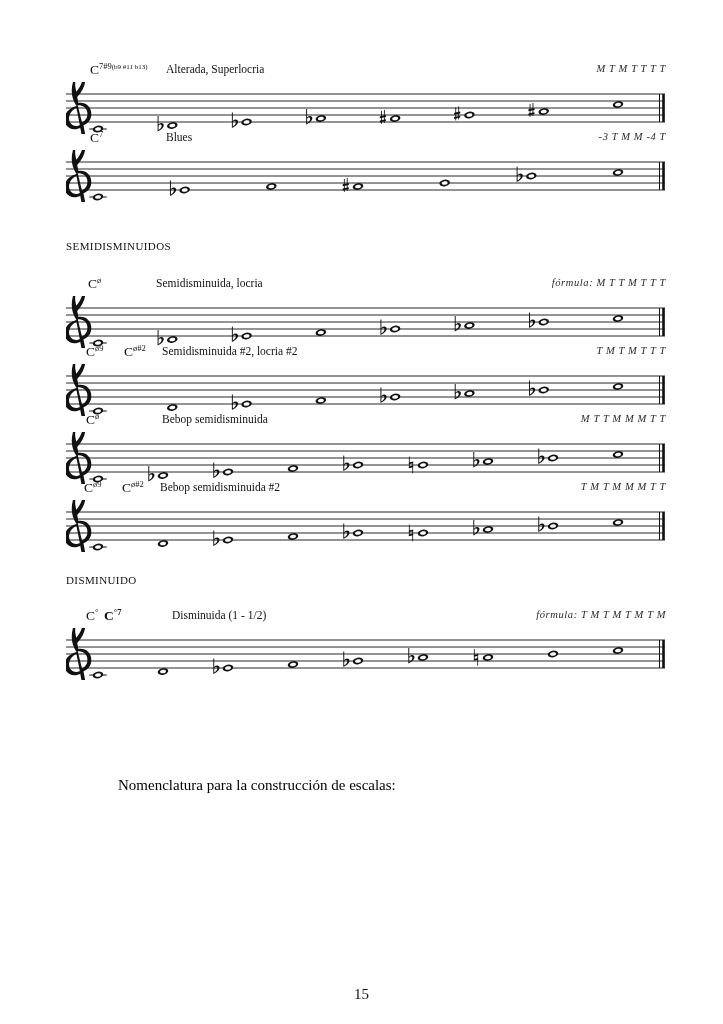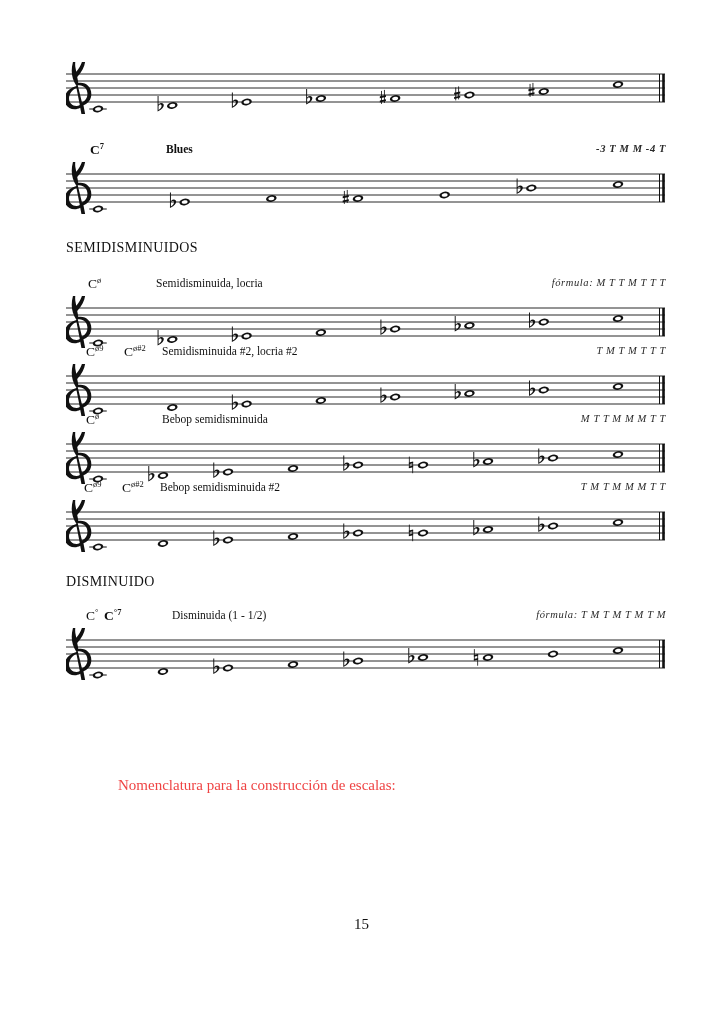--- a/index.html
+++ b/index.html
@@ -16,21 +16,21 @@
     width: 723px;
     height: 1024px;
     background: #ffffff;
     overflow: hidden;
   }
 
   
   .section-heading {
     position: absolute;
     font-family: "Liberation Serif", "DejaVu Serif", serif;
-    font-size: 14px;
+    font-size: 11px;
     letter-spacing: 0.4px;
     color: #111;
     white-space: nowrap;
   }
 
   
   .system {
     position: absolute;
     left: 66px;
     width: 600px;
@@ -85,21 +85,21 @@
     position: relative;
     height: 52px;
   }
   .staff-svg { display: block; }
 
   
   .nomen-title {
     position: absolute;
     font-family: "Liberation Serif", "DejaVu Serif", serif;
     font-size: 15px;
-    color: #ef4444;
+    color: #000000;
     white-space: nowrap;
   }
   .nomen-list {
     position: absolute;
     margin: 0;
     padding: 0;
     list-style: none;
   }
   .nomen-list li {
     font-family: "Liberation Serif", "DejaVu Serif", serif;
@@ -128,20 +128,25 @@
     font-size: 15px;
     color: #111;
   }
 </style>
 </head>
 <body>
 
 <div id="page">
 
   <div class="system" id="sys-alterada" style="top:62px;">
+    <div class="labelrow">
+      <span class="chordsym" style="left:24px;"><span class="root">C</span><sup>7#9</sup><span class="tiny">(b9 #11 b13)</span></span>
+      <span class="scalename" style="left:100px;">Alterada, Superlocria</span>
+      <span class="formula"><span>M T M T T T T</span></span>
+    </div>
     <div class="staffwrap">
         <svg width="600" height="52" viewBox="0 0 600 52" class="staff-svg">
           <line x1="0" y1="12" x2="599" y2="12" stroke="#111" stroke-width="0.9"></line>
           <line x1="0" y1="19" x2="599" y2="19" stroke="#111" stroke-width="0.9"></line>
           <line x1="0" y1="26" x2="599" y2="26" stroke="#111" stroke-width="0.9"></line>
           <line x1="0" y1="33" x2="599" y2="33" stroke="#111" stroke-width="0.9"></line>
           <line x1="0" y1="40" x2="599" y2="40" stroke="#111" stroke-width="0.9"></line>
           <g transform="translate(4,33) scale(1.0769230769230769)" fill="#111">
             <path d="M8.2,-44 C4.0,-36 1.6,-29 1.6,-22.5 C1.6,-17.4 3.0,-13.2 6.0,-8.4 C3.3,-7.6 1.0,-6.4 -0.9,-4.8 C-3.6,-2.5 -5.0,0.6 -5.0,4.2 C-5.0,9.4 -1.2,13.2 4.2,13.2 C6.2,13.2 8.0,12.7 9.5,11.8 L10.9,19.2 C11.1,20.4 11.2,21.3 11.2,22.0 C11.2,25.4 9.0,27.6 5.6,27.6 C3.6,27.6 2.0,26.8 1.0,25.5 C2.8,25.2 4.1,23.7 4.1,21.8 C4.1,19.6 2.4,18.0 0.2,18.0 C-2.2,18.0 -4.0,19.9 -4.0,22.4 C-4.0,26.2 -0.3,29.0 5.3,29.0 C10.8,29.0 14.4,25.8 14.4,21.0 C14.4,20.0 14.3,19.0 14.1,17.9 L12.5,9.6 C17.0,7.8 19.8,3.9 19.8,-1.0 C19.8,-7.0 15.6,-11.4 9.6,-11.4 C9.0,-11.4 8.4,-11.3 7.8,-11.2 L6.7,-16.8 C11.6,-22.2 14.2,-27.6 14.2,-33.0 C14.2,-39.6 11.9,-44 8.2,-44 Z M9.0,-40.5 C10.7,-40.5 11.7,-38.3 11.7,-35.0 C11.7,-30.6 9.8,-26.4 5.8,-21.6 L5.1,-25.2 C4.9,-26.4 4.8,-27.4 4.8,-28.4 C4.8,-34.6 6.8,-40.5 9.0,-40.5 Z M7.2,-9.0 C7.6,-9.1 8.1,-9.1 8.5,-9.1 C13.0,-9.1 16.2,-5.8 16.2,-1.2 C16.2,2.6 14.3,5.5 11.1,7.0 L7.2,-9.0 Z M6.0,-6.6 L9.1,9.4 C8.2,9.9 7.1,10.2 6.0,10.2 C2.0,10.2 -0.9,7.3 -0.9,3.3 C-0.9,-0.7 1.8,-5.0 6.0,-6.6 Z"></path>
           </g>
@@ -204,21 +209,21 @@
             <ellipse cx="0" cy="0" rx="2.9792000000000005" ry="1.7108" fill="#ffffff" transform="rotate(-12)"></ellipse>
           </g>
           <g transform="translate(552,22.5)">
             <ellipse cx="0" cy="0" rx="5.32" ry="3.29" fill="#111" transform="rotate(-12)"></ellipse>
             <ellipse cx="0" cy="0" rx="2.9792000000000005" ry="1.7108" fill="#ffffff" transform="rotate(-12)"></ellipse>
           </g>
         </svg>
       </div>
   </div>
 
-  <div class="system" id="sys-blues" style="top:142px;font-weight:bold;">
+  <div class="system" id="sys-blues" style="top:130px;">
     <div class="labelrow">
       <span class="chordsym" style="left:24px;"><span class="root">C</span><sup>7</sup></span>
       <span class="scalename" style="left:100px;">Blues</span>
       <span class="formula"><span>-3 T M M -4 T</span></span>
     </div>
     <div class="staffwrap">
         <svg width="600" height="52" viewBox="0 0 600 52" class="staff-svg">
           <line x1="0" y1="12" x2="599" y2="12" stroke="#111" stroke-width="0.9"></line>
           <line x1="0" y1="19" x2="599" y2="19" stroke="#111" stroke-width="0.9"></line>
           <line x1="0" y1="26" x2="599" y2="26" stroke="#111" stroke-width="0.9"></line>
@@ -645,15 +650,15 @@
             <ellipse cx="0" cy="0" rx="5.32" ry="3.29" fill="#111" transform="rotate(-12)"></ellipse>
             <ellipse cx="0" cy="0" rx="2.9792000000000005" ry="1.7108" fill="#ffffff" transform="rotate(-12)"></ellipse>
           </g>
         </svg>
       </div>
   </div>
 
   <div class="nomen-title" style="left:118px; top:777px;">Nomenclatura para la construcción de escalas:</div>
 
 
-  <div class="page-number" style="top:916px;">15</div>
+  <div class="page-number" style="top:986px;">15</div>
 
 </div>
 
 </body></html>

